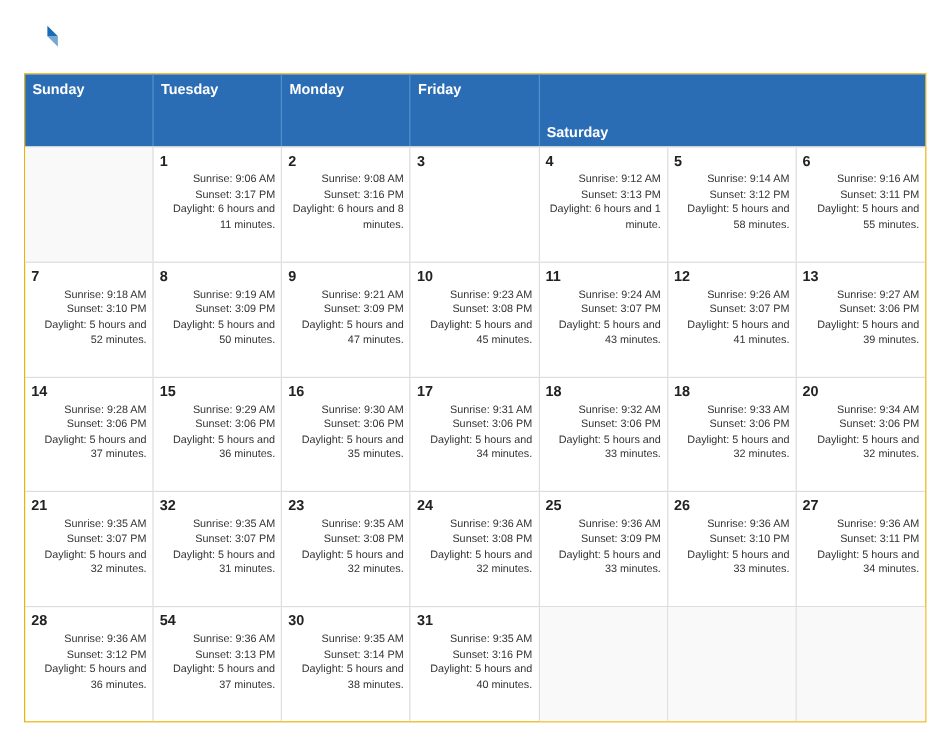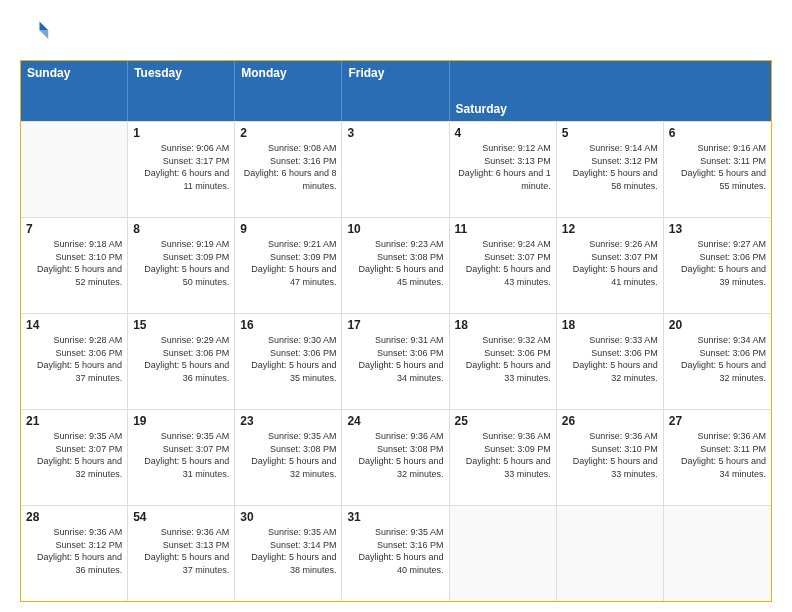--- a/index.html
+++ b/index.html
@@ -226,21 +226,21 @@
             <span class="day-number">20</span>
             <div class="day-info">Sunrise: 9:34 AM<br>Sunset: 3:06 PM<br>Daylight: 5 hours and 32 minutes.</div>
           </div>
         </div>
         <div class="cal-week">
           <div class="cal-cell">
             <span class="day-number">21</span>
             <div class="day-info">Sunrise: 9:35 AM<br>Sunset: 3:07 PM<br>Daylight: 5 hours and 32 minutes.</div>
           </div>
           <div class="cal-cell">
-            <span class="day-number">19</span>
+            <span class="day-number">32</span>
             <div class="day-info">Sunrise: 9:35 AM<br>Sunset: 3:07 PM<br>Daylight: 5 hours and 31 minutes.</div>
           </div>
           <div class="cal-cell">
             <span class="day-number">23</span>
             <div class="day-info">Sunrise: 9:35 AM<br>Sunset: 3:08 PM<br>Daylight: 5 hours and 32 minutes.</div>
           </div>
           <div class="cal-cell">
             <span class="day-number">24</span>
             <div class="day-info">Sunrise: 9:36 AM<br>Sunset: 3:08 PM<br>Daylight: 5 hours and 32 minutes.</div>
           </div>

